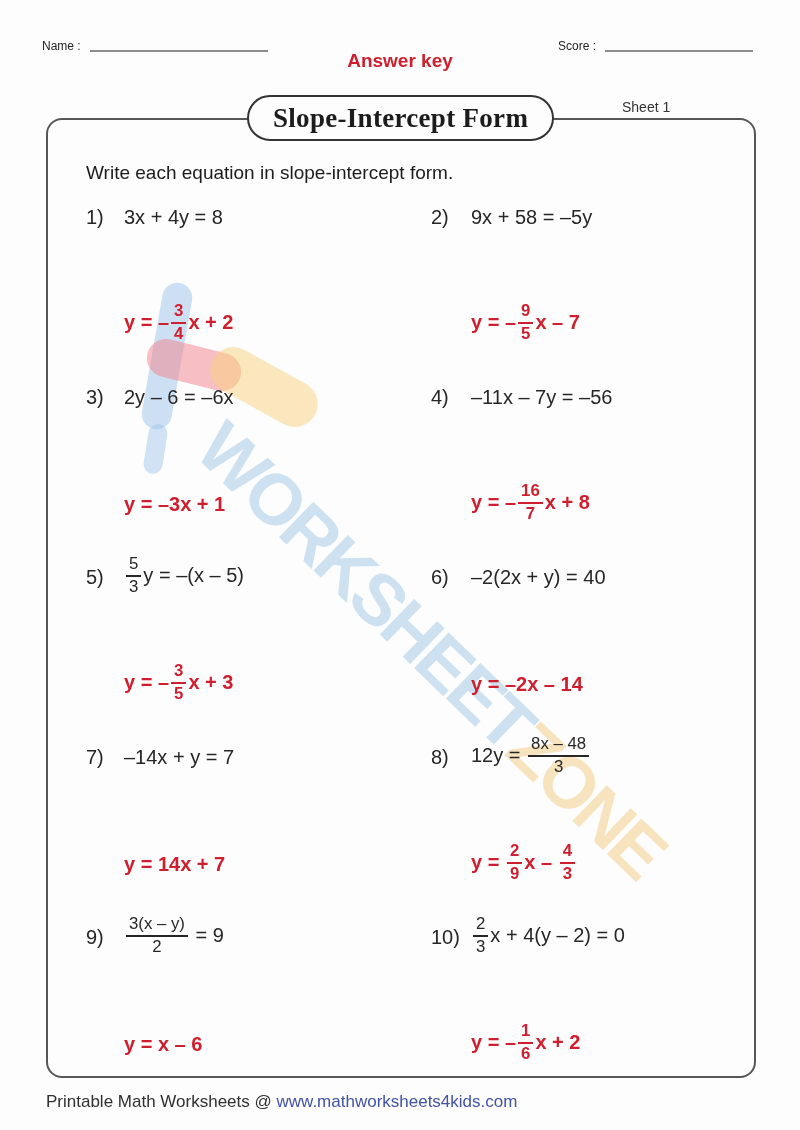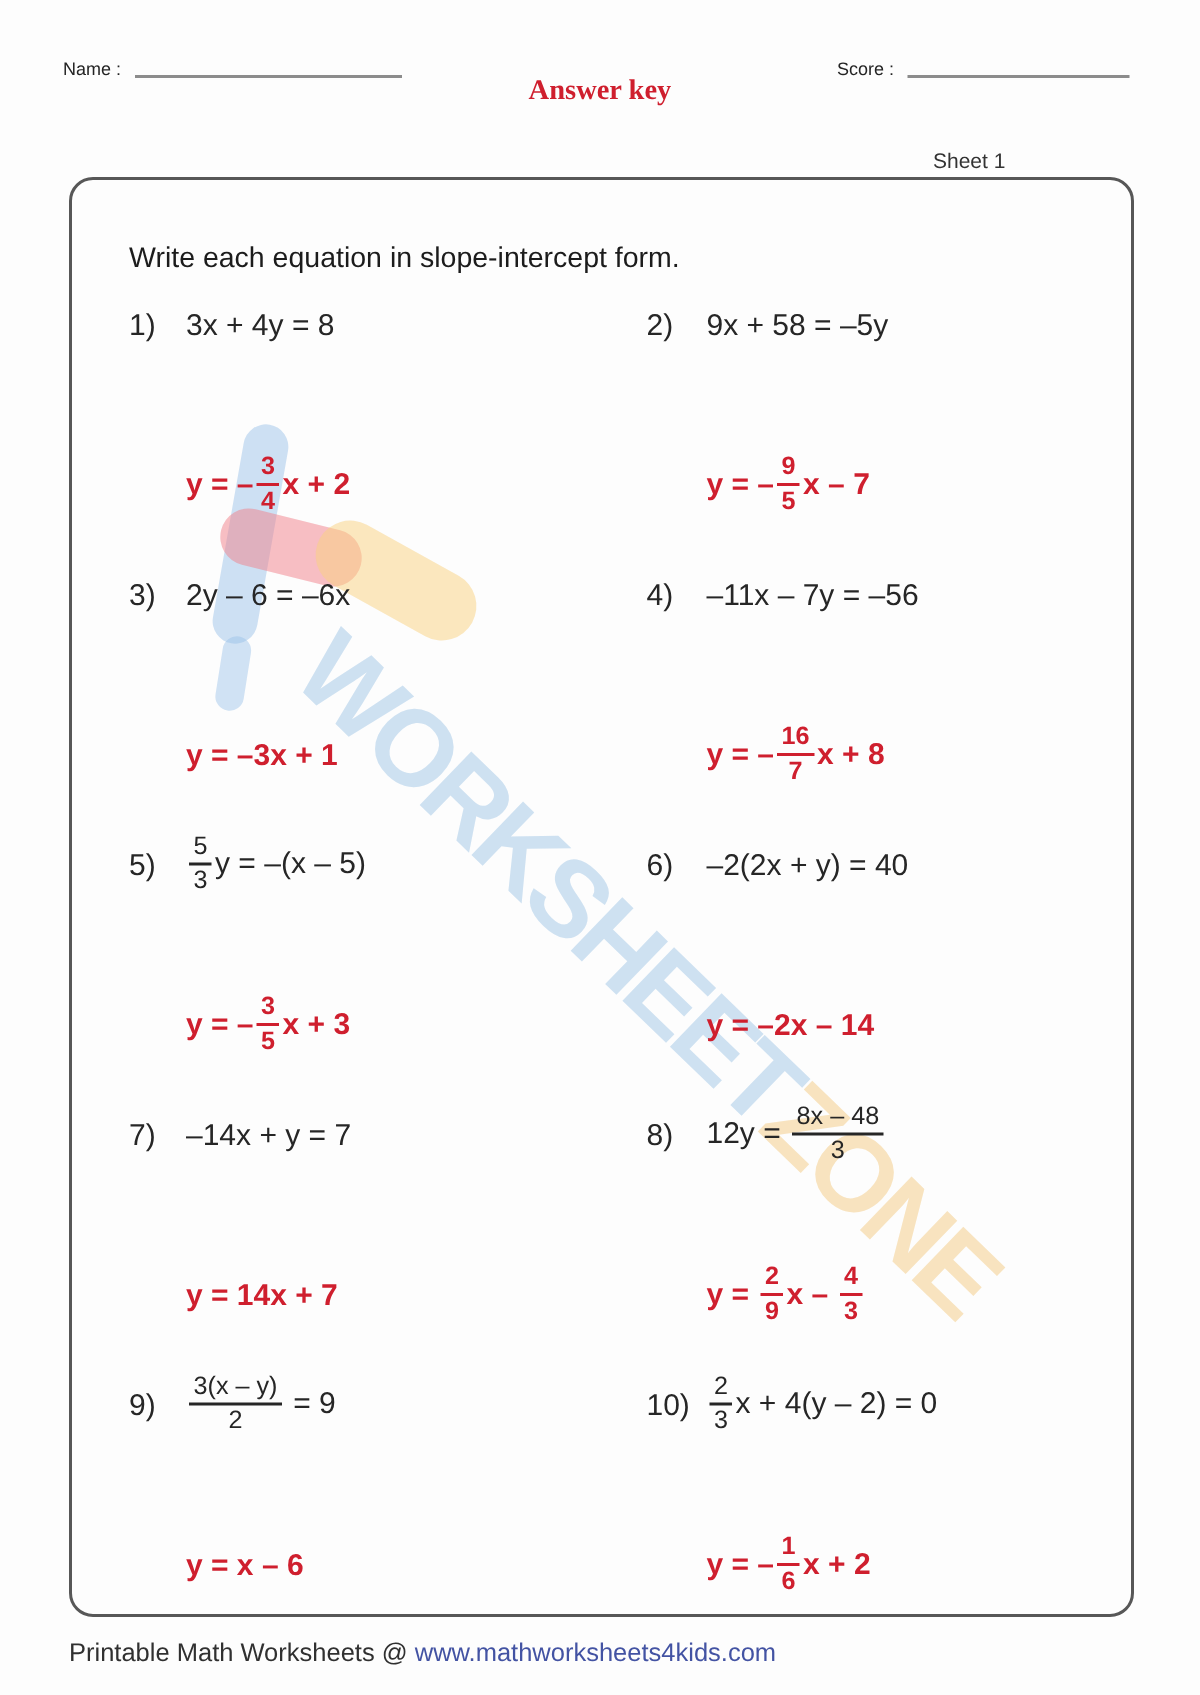--- a/index.html
+++ b/index.html
@@ -41,21 +41,21 @@
   
   .field{position:absolute;display:flex;align-items:flex-end;gap:9px;z-index:1;}
   .field-label{font-size:12px;color:#242424;line-height:1;}
   .blank-line{display:inline-block;height:4px;border-bottom:2px solid #8c8c8c;}
   .name-field{left:42px;top:40px;}
   .name-field .blank-line{width:178px;}
   .score-field{left:558px;top:40px;}
   .score-field .blank-line{width:148px;}
   .answer-key{
     position:absolute;left:0;right:0;top:50px;text-align:center;z-index:1;
-    color:var(--answer-red);font-size:19px;font-weight:bold;font-family:Liberation Serif, serif;
+    color:var(--answer-red);font-size:19px;font-weight:bold;
   }
   .sheet-label{position:absolute;left:622px;top:99px;font-size:14px;color:#333;z-index:2;}
   .title-pill{
     position:absolute;left:247px;top:95px;z-index:2;
     min-width:296px;height:46px;
     display:flex;align-items:center;justify-content:center;
     padding:0 24px;
     background:#fdfdfd;
     border:2.5px solid #343434;border-radius:26px;
     font-family:"Liberation Serif", serif;
@@ -109,20 +109,21 @@
   </div>
 
   <div class="answer-key">Answer key</div>
 
   <div class="field score-field">
     <span class="field-label">Score :</span>
     <span class="blank-line"></span>
   </div>
 
   <div class="sheet-label">Sheet 1</div>
+  <div class="title-pill">Slope-Intercept Form</div>
 
   <div class="content-box">
     <p class="instruction">Write each equation in slope-intercept form.</p>
     <div id="rows">
   <div class="row">
     <div class="cell cell-left">
       <div class="q-line">
         <span class="q-num">1)</span>
         <span class="eq q-eq">3x + 4y = 8</span>
       </div>

